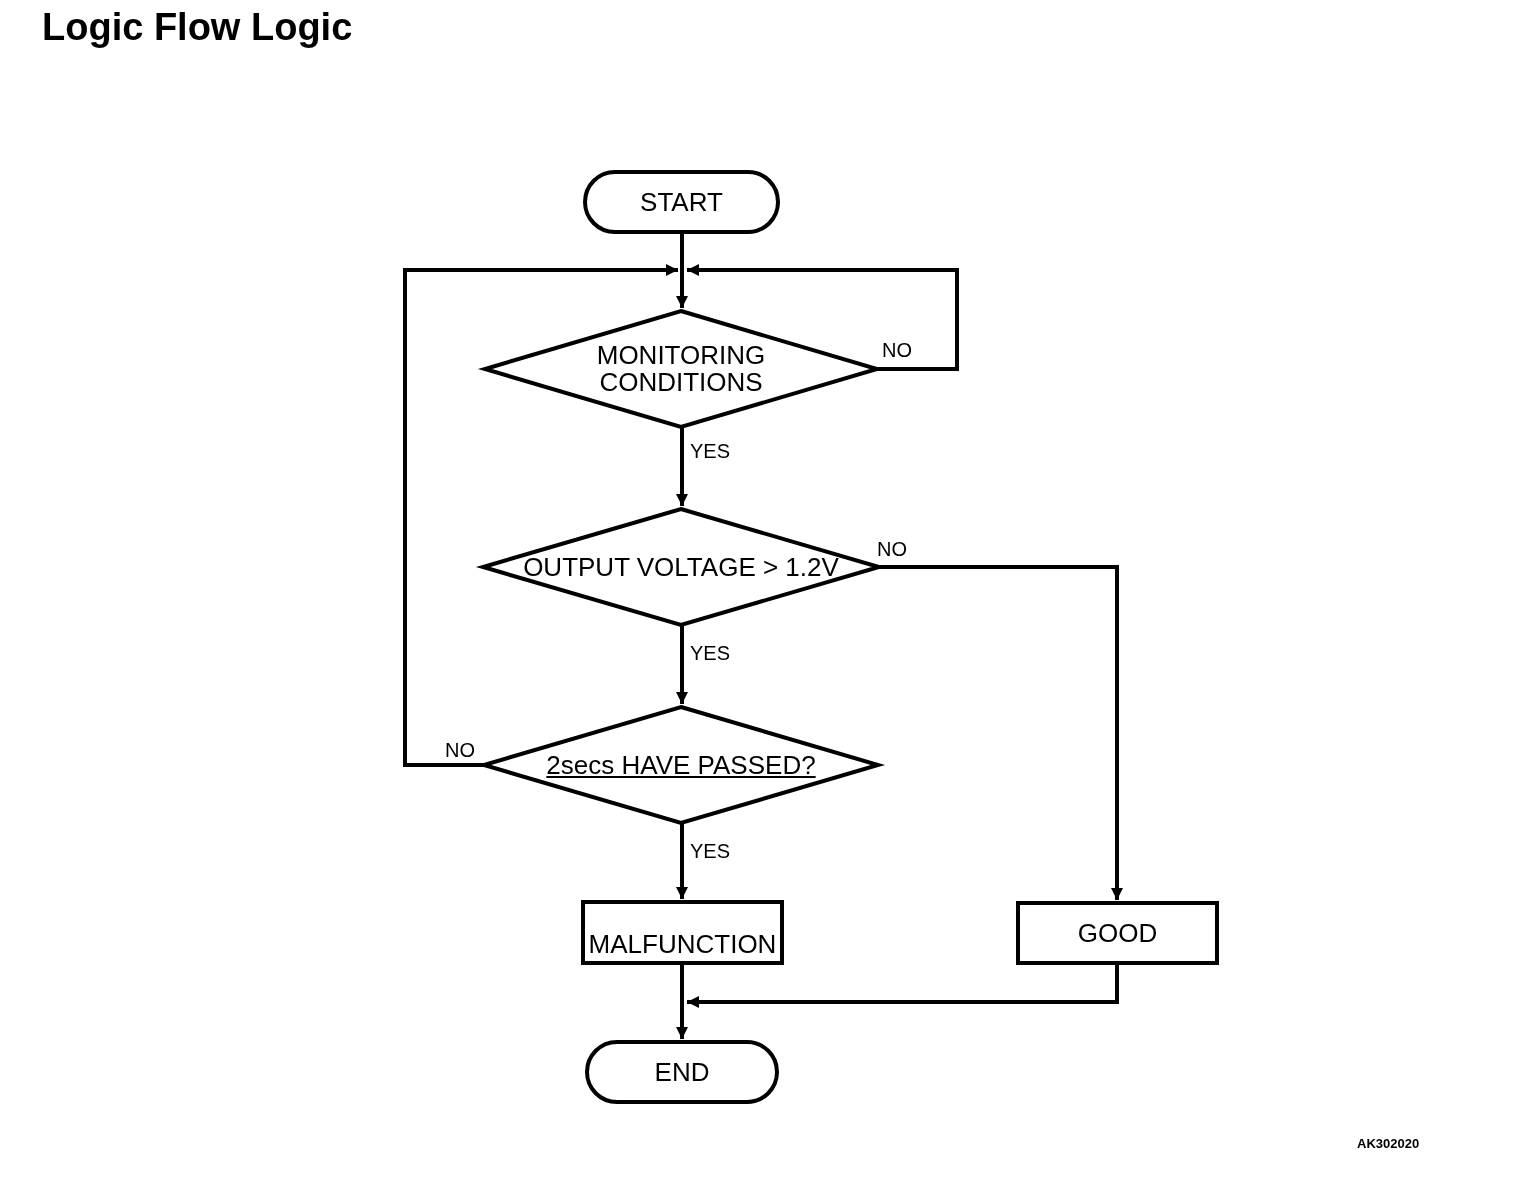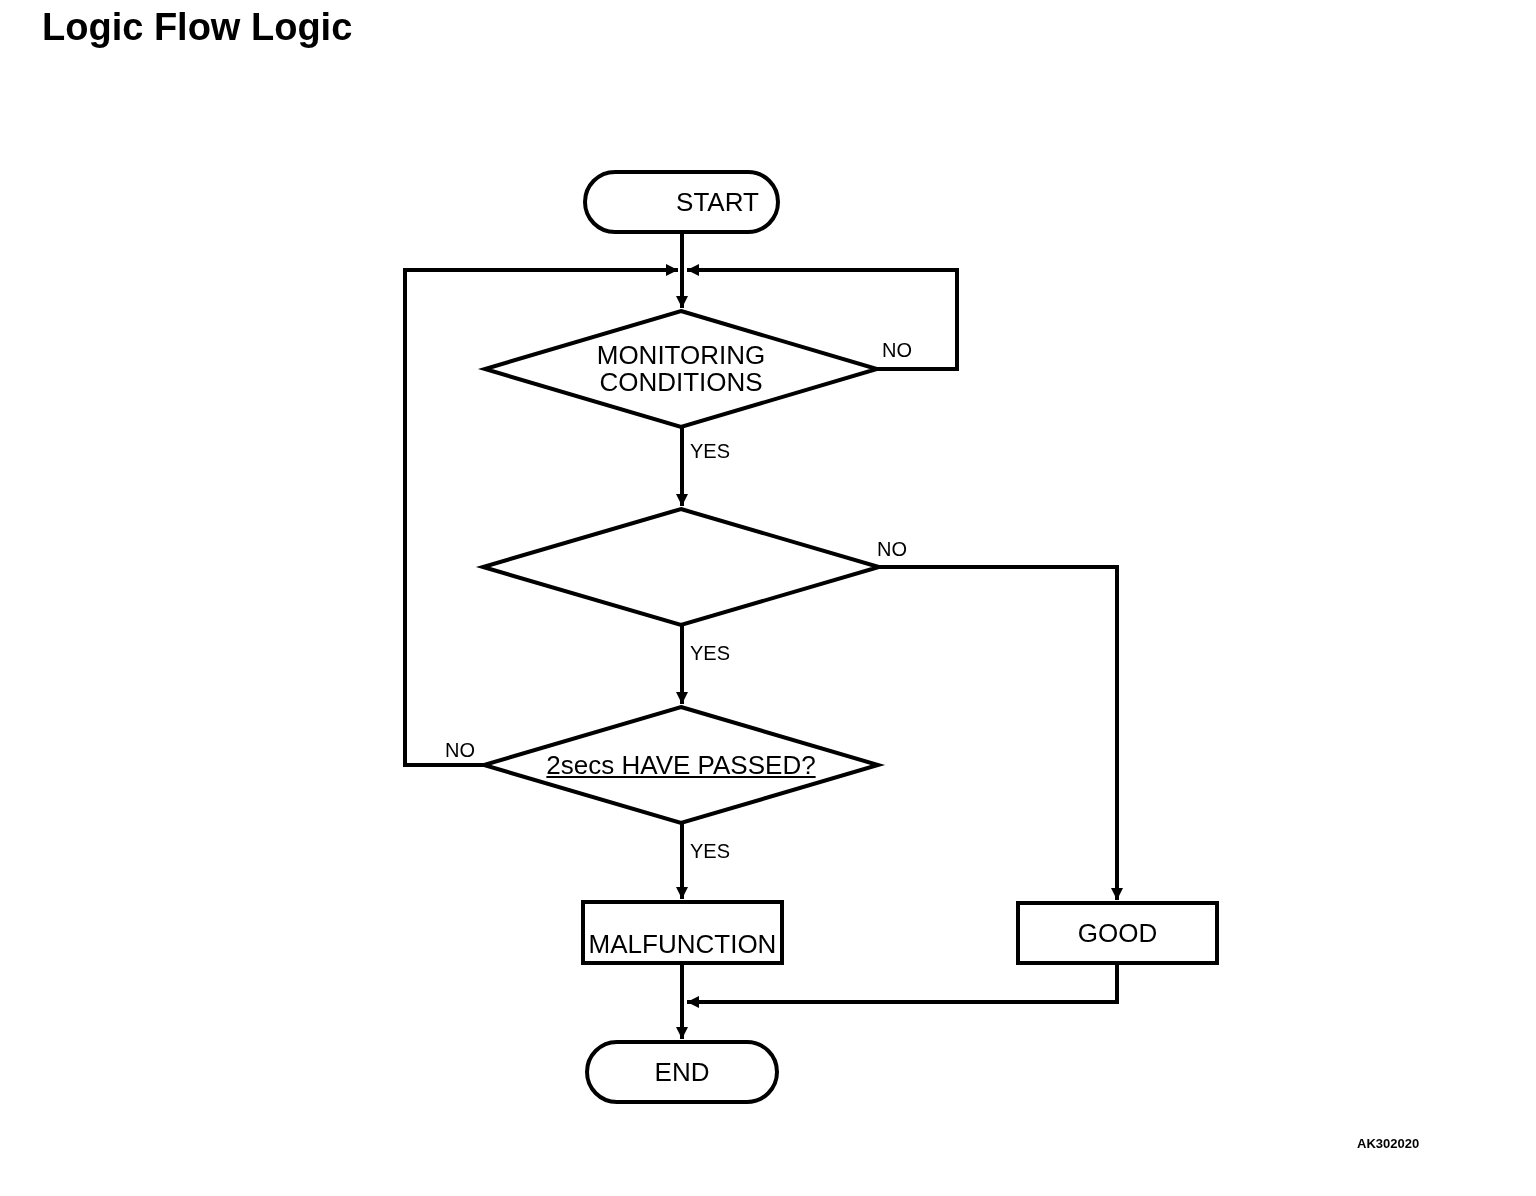--- a/index.html
+++ b/index.html
@@ -92,25 +92,26 @@
 
     <rect class="shape" x="585" y="172" width="193" height="60" rx="30" ry="30"></rect>
     <polygon class="shape" points="681,311 877,369 681,427 485,369"></polygon>
     <polygon class="shape" points="681,509 879,567 681,625 483,567"></polygon>
     <polygon class="shape" points="681,707 878,765 681,823 484,765"></polygon>
     <rect class="shape" x="583" y="902" width="199" height="61"></rect>
     <rect class="shape" x="1018" y="903" width="199" height="60"></rect>
     <rect class="shape" x="587" y="1042" width="190" height="60" rx="30" ry="30"></rect>
   </svg>
 
-  <div class="node-label" style="left:585px; top:172px; width:193px; height:60px;padding-left:36px;">START</div>
+  <div class="node-label" style="left:585px; top:172px; width:193px; height:60px;">START</div>
 
   <div class="node-label" style="left:485px; top:311px; width:392px; height:116px;">MONITORING
 CONDITIONS</div>
 
+  <div class="node-label" style="left:483px; top:509px; width:396px; height:116px;">OUTPUT VOLTAGE &gt; 1.2V</div>
 
   <div class="node-label" style="left:484px; top:707px; width:394px; height:116px;text-decoration:underline;">2secs HAVE PASSED?</div>
 
   <div class="node-label" style="left:583px; top:914px; width:199px; height:61px;">MALFUNCTION</div>
 
   <div class="node-label" style="left:587px; top:1042px; width:190px; height:60px;">END</div>
 
   <div class="node-label" style="left:1018px; top:903px; width:199px; height:60px;">GOOD</div>
 
   <div class="branch-label" style="left:882px; top:337px;">NO</div>

